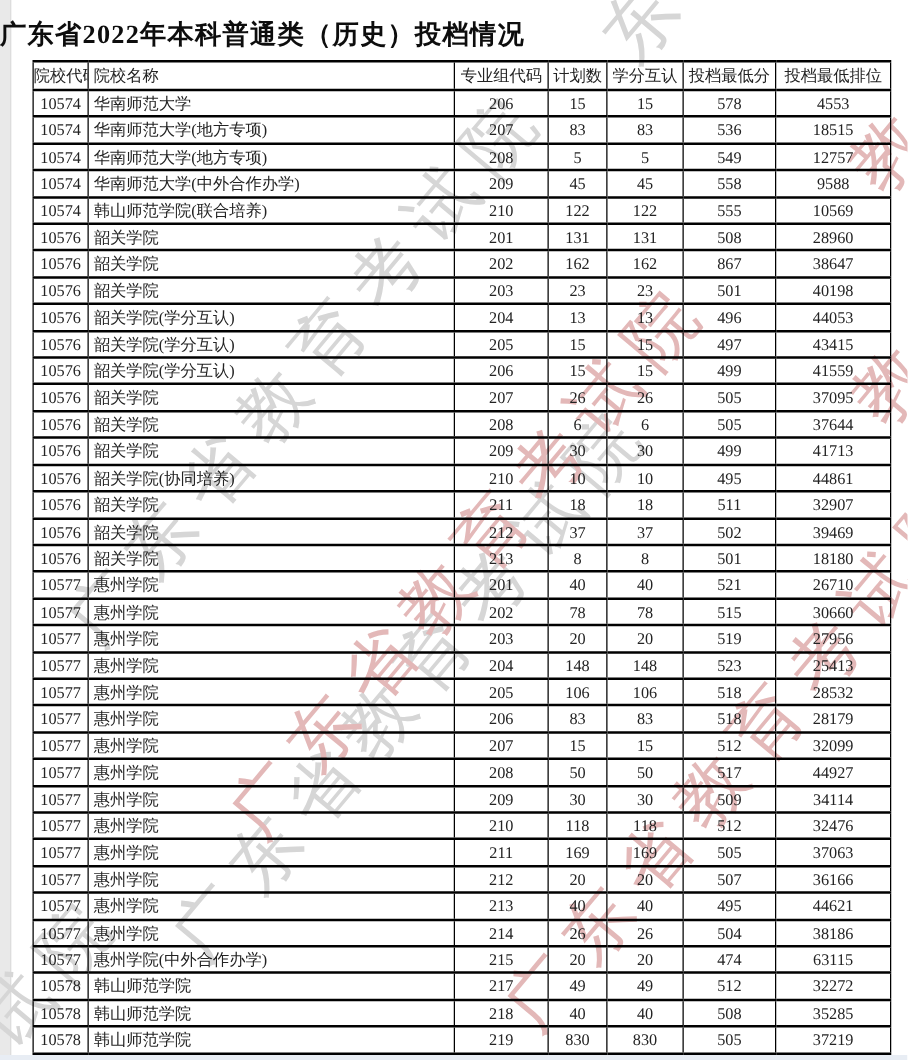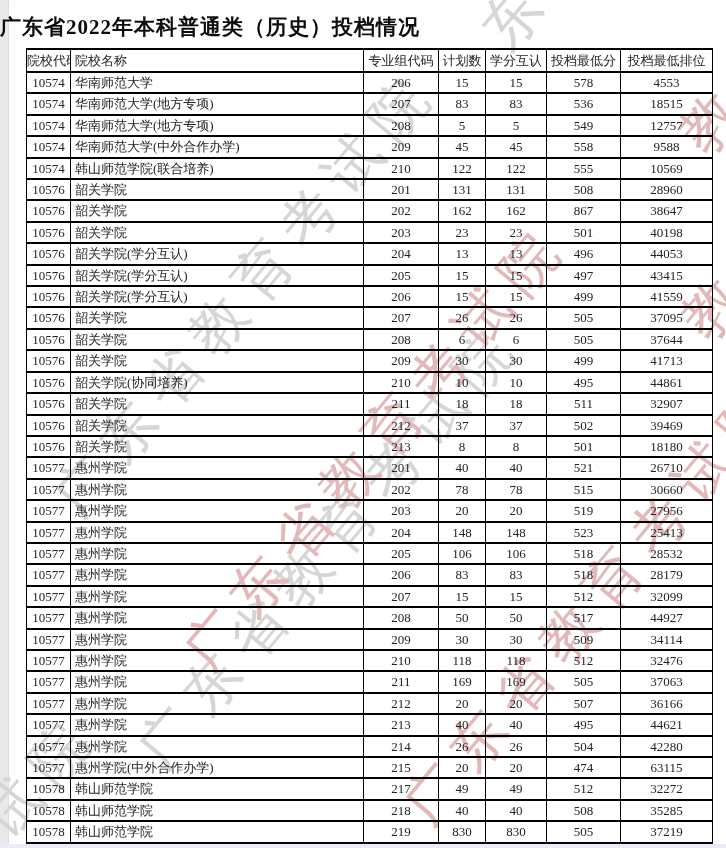--- a/index.html
+++ b/index.html
@@ -365,21 +365,21 @@
         <td>495</td>
         <td>44621</td>
       </tr>
       <tr>
         <td>10577</td>
         <td class="name-col">惠州学院</td>
         <td>214</td>
         <td>26</td>
         <td>26</td>
         <td>504</td>
-        <td>42280</td>
+        <td>38186</td>
       </tr>
       <tr>
         <td>10577</td>
         <td class="name-col">惠州学院(中外合作办学)</td>
         <td>215</td>
         <td>20</td>
         <td>20</td>
         <td>474</td>
         <td>63115</td>
       </tr>

